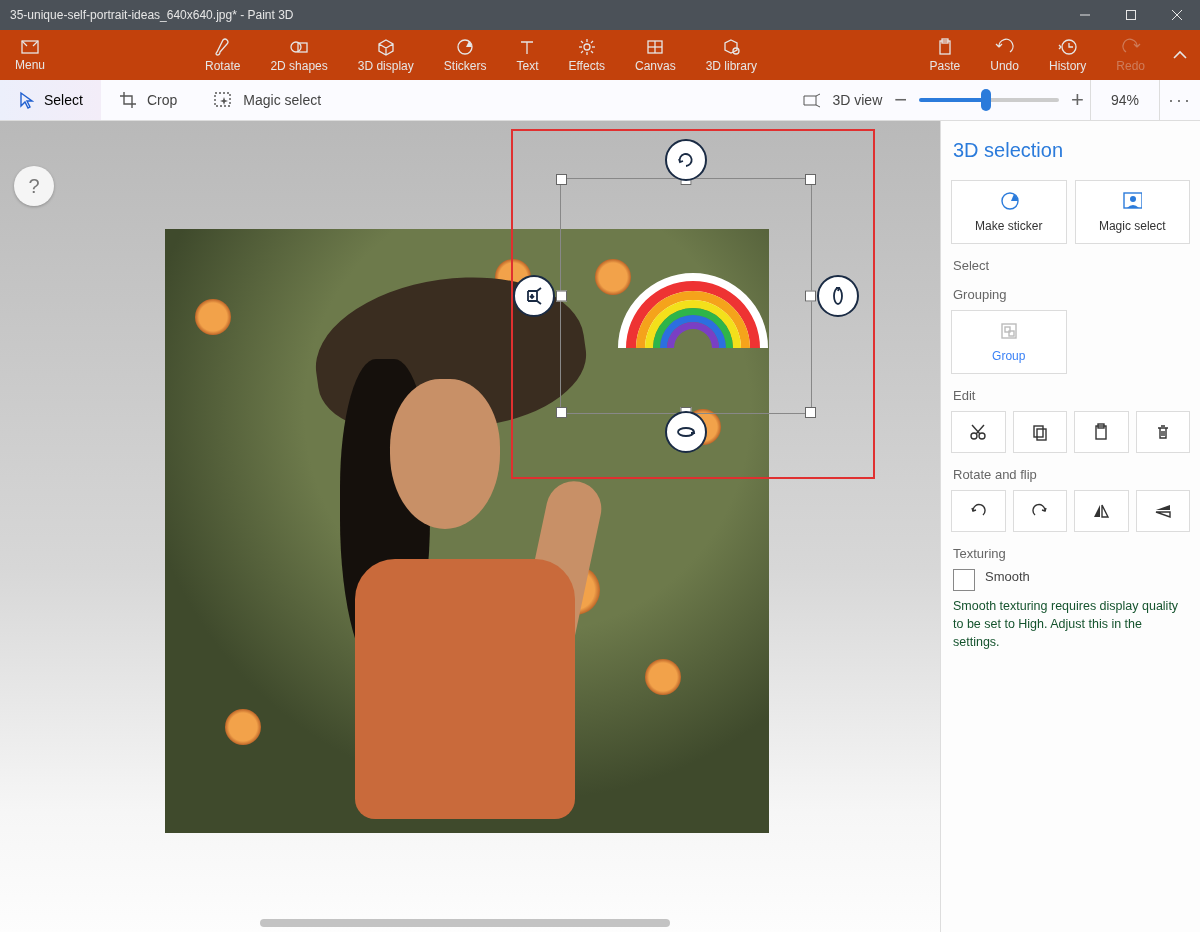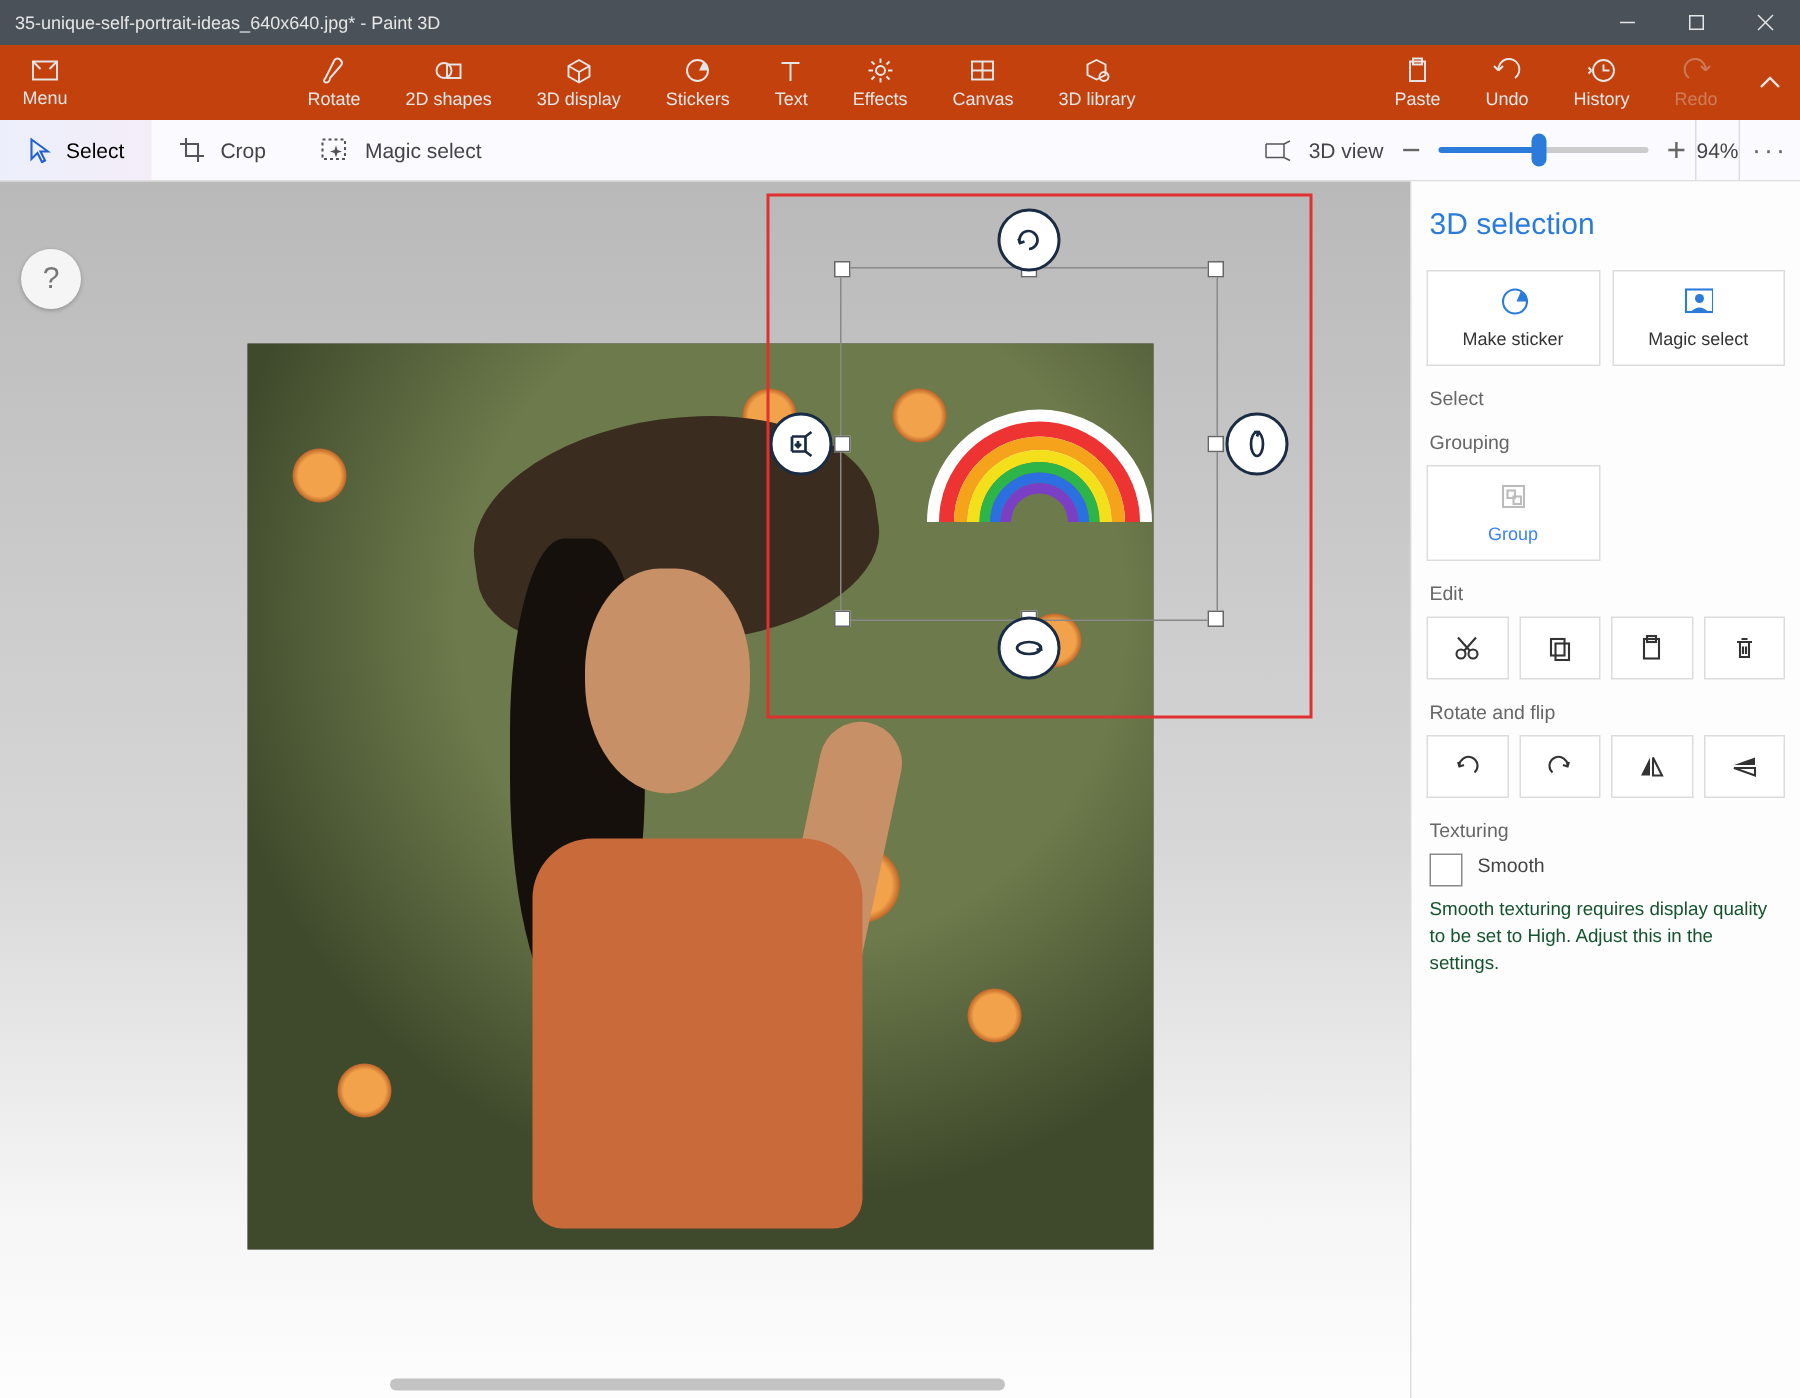--- a/index.html
+++ b/index.html
@@ -18,21 +18,21 @@
   .subbar{height:40px;background:#fbfbff;border-bottom:1px solid #ddd;display:flex;align-items:center}
   .subbar .tool{height:40px;display:flex;align-items:center;gap:10px;padding:0 18px;color:#444;font-size:14px}
   .subbar .tool.sel{background:linear-gradient(90deg,#eceffb 0%,#f3edf8 100%);color:#000}
   .subbar .tool svg{stroke:#555;fill:none;stroke-width:1.4}
   .subbar .tool.sel svg{stroke:#2060d0}
   .subbar .spacer{flex:1}
   .viewctl{display:flex;align-items:center;gap:12px;padding:0 6px}
   .viewctl .seg{display:flex;align-items:center;gap:10px;font-size:14px;color:#444;height:40px}
   .zoom-slider{position:relative;width:140px;height:4px;border-radius:2px;background:linear-gradient(90deg,#2b7bdb 0 48%,#ccc 48% 100%)}
   .zoom-slider .knob{position:absolute;left:48%;top:50%;transform:translate(-50%,-50%);width:10px;height:22px;border-radius:5px;background:#2b7bdb}
-  .pct{font-size:14px;color:#444;padding:0 0;border-left:1px solid #ddd;height:40px;display:flex;align-items:center}
+  .pct{font-size:14px;color:#444;padding:0 20px;border-left:1px solid #ddd;height:40px;display:flex;align-items:center}
   .more{width:40px;height:40px;display:flex;align-items:center;justify-content:center;border-left:1px solid #ddd;color:#666;font-size:18px;letter-spacing:2px}
   
   .main{display:flex;height:calc(932px - 30px - 50px - 40px)}
   .canvas-wrap{flex:1;background:linear-gradient(180deg,#b9b9b9 0%,#d7d7d7 55%,#f6f6f6 85%,#fdfdfd 100%);position:relative;overflow:hidden}
   .helpbtn{position:absolute;left:14px;top:45px;width:40px;height:40px;border-radius:50%;background:#f5f5f5;box-shadow:0 1px 3px rgba(0,0,0,.25);display:flex;align-items:center;justify-content:center;color:#777;font-size:20px}
   .photo{position:absolute;left:165px;top:108px;width:604px;height:604px;background:#3a3a2c;overflow:hidden}
   
   .photo .bg{position:absolute;inset:0;background:radial-gradient(circle at 60% 30%,#6d7a4b 0 40%,#3f4a2c 70%);} 
   .photo .flower{position:absolute;width:36px;height:36px;border-radius:50%;background:radial-gradient(circle,#f2a24a 0 55%,#c0682a 70%)}
   .photo .flower.f1{left:30px;top:70px}.photo .flower.f2{left:520px;top:180px}.photo .flower.f3{left:385px;top:336px;width:50px;height:50px}.photo .flower.f4{left:60px;top:480px}.photo .flower.f5{left:480px;top:430px}.photo .flower.f6{left:330px;top:30px}.photo .flower.f7{left:430px;top:30px}

